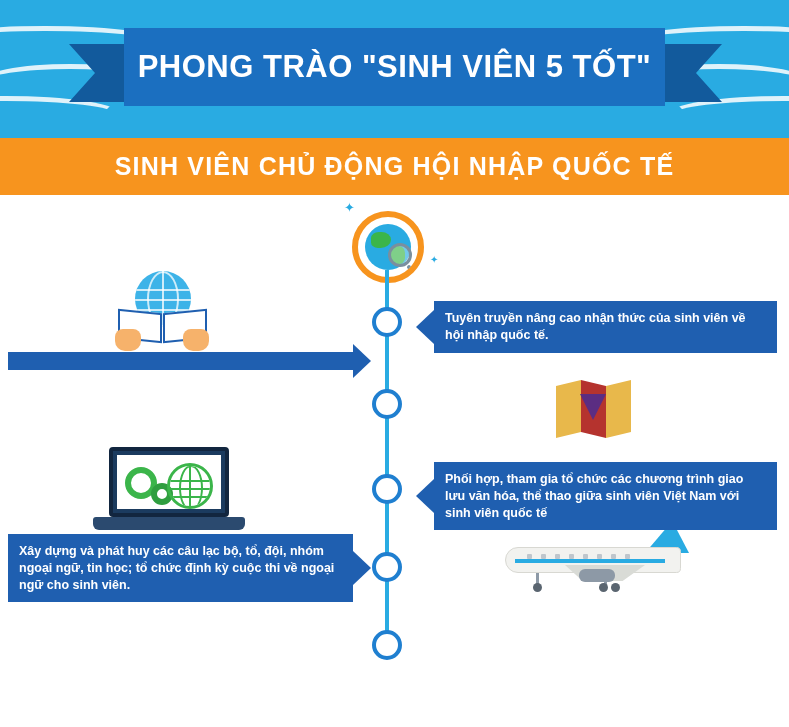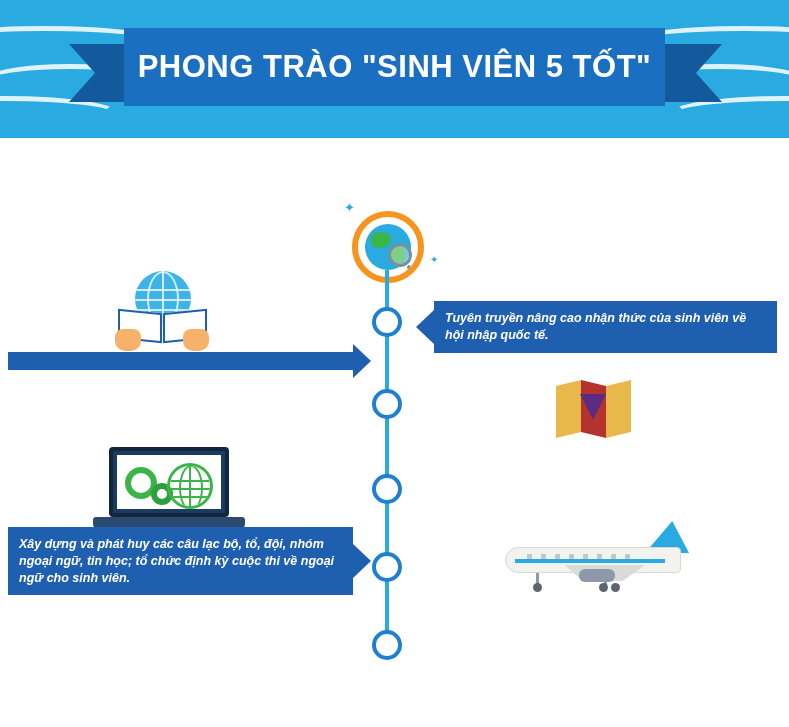--- a/index.html
+++ b/index.html
@@ -126,21 +126,21 @@
     border-radius: 50%;
     background: #ffffff;
     border: 4px solid #1f7fd0;
     box-sizing: border-box;
   }
   .node.n1 { top: 112px; }
   .node.n2 { top: 194px; }
   .node.n3 { top: 279px; }
   .node.n4 { top: 357px; }
   .node.n5 { top: 435px; }
-  .callout-left-wrap { position: absolute; font-style: italic; }
+  .callout-left-wrap { position: absolute; }
   .arrow-right {
     position: absolute;
     right: -18px;
     top: 50%;
     transform: translateY(-50%);
     width: 0; height: 0;
     border-top: 17px solid transparent;
     border-bottom: 17px solid transparent;
     border-left: 18px solid #1f5fb0;
   }
@@ -149,21 +149,21 @@
     left: -18px;
     top: 50%;
     transform: translateY(-50%);
     width: 0; height: 0;
     border-top: 17px solid transparent;
     border-bottom: 17px solid transparent;
     border-right: 18px solid #1f5fb0;
   }
 
   .cl1 { left: 8px; top: 157px; width: 345px; }
-  .cl2 { left: 8px; top: 332px; width: 345px; }
+  .cl2 { left: 8px; top: 339px; width: 345px; }
   .cr1 { left: 434px; top: 106px; width: 343px; }
   .cr2 { left: 434px; top: 267px; width: 343px; }
   .cr3 { left: 434px; top: 410px; width: 343px; }
 
   .callout-box {
     position: relative;
     background: #1f5fb0;
     color: #ffffff;
     font-size: 12.5px;
     line-height: 1.34;
@@ -443,20 +443,23 @@
     <div class="wave w4"></div>
     <div class="wave w5"></div>
     <div class="wave w6"></div>
 
     <div class="ribbon-tail left"></div>
     <div class="ribbon-tail right"></div>
     <div class="ribbon-main"></div>
     <div class="ribbon-title">PHONG TRÀO "SINH VIÊN 5 TỐT"</div>
   </div>
 
+  <div class="subtitle-band">
+    <div class="subtitle-text">SINH VIÊN CHỦ ĐỘNG HỘI NHẬP QUỐC TẾ</div>
+  </div>
 
   <div class="body-area">
 
     <div class="sparkle sp1">✦</div>
     <div class="sparkle sp2">✦</div>
     <div class="globe-badge">
       <div class="earth">
         <div class="land1"></div>
         <div class="land2"></div>
       </div>
@@ -542,16 +545,22 @@
       </div>
     </div>
 
     <div class="callout-left-wrap cr1">
       <div class="callout-box">
         <span>Tuyên truyền nâng cao nhận thức của sinh viên về hội nhập quốc tế.</span>
         <span class="arrow-left"></span>
       </div>
     </div>
 
+    <div class="callout-left-wrap cr2">
+      <div class="callout-box">
+        <span>Phối hợp, tham gia tổ chức các chương trình giao lưu văn hóa, thể thao giữa sinh viên Việt Nam với sinh viên quốc tế</span>
+        <span class="arrow-left"></span>
+      </div>
+    </div>
 
 
   </div>
 </div>
 
 </body></html>

